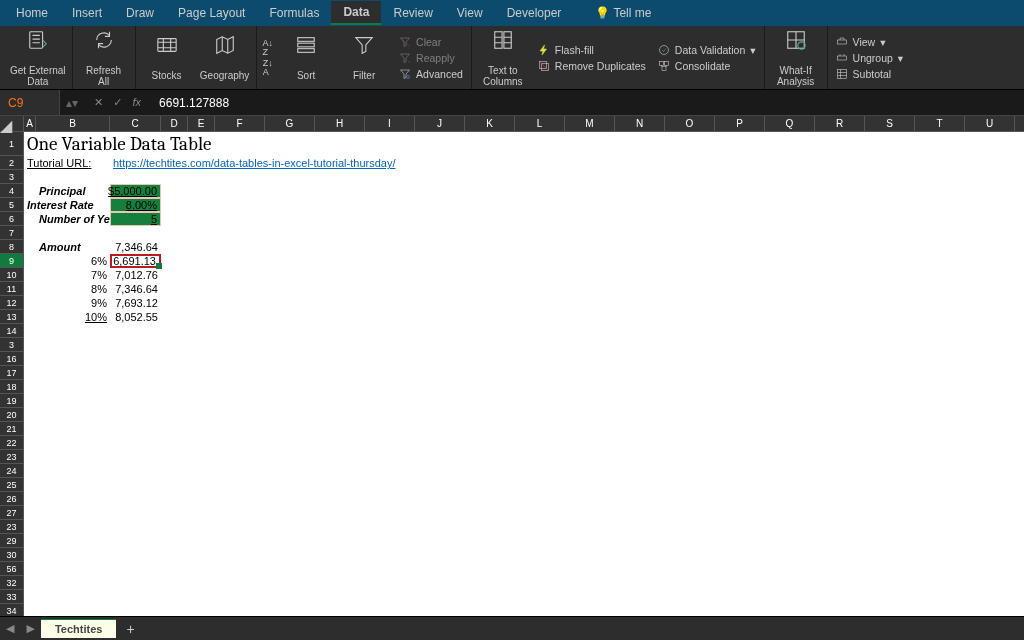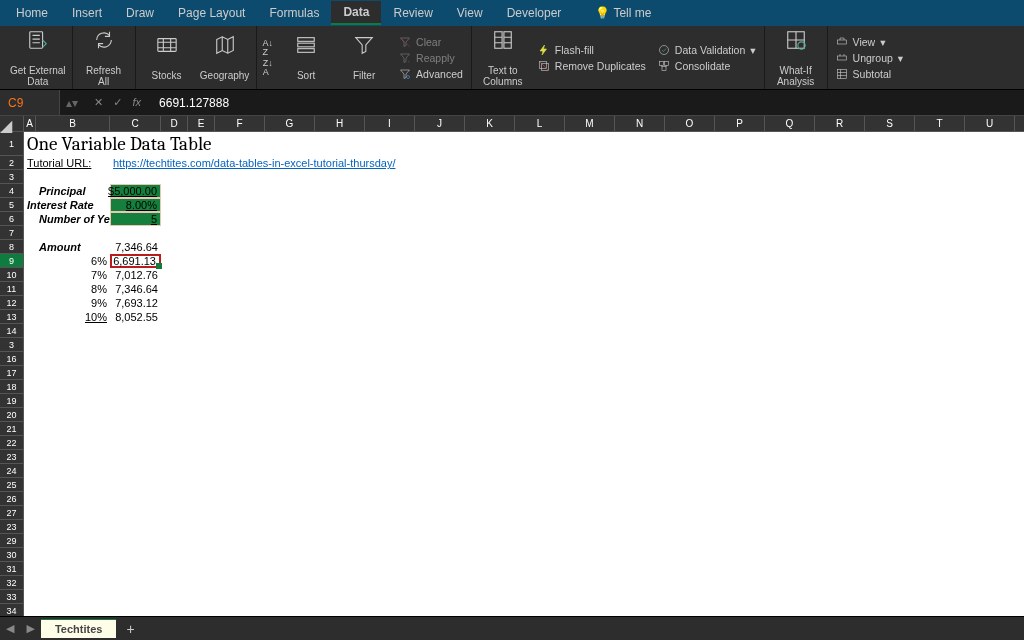--- a/index.html
+++ b/index.html
@@ -291,21 +291,21 @@
       <div class="row-h">21</div>
       <div class="row-h">22</div>
       <div class="row-h">23</div>
       <div class="row-h">24</div>
       <div class="row-h">25</div>
       <div class="row-h">26</div>
       <div class="row-h">27</div>
       <div class="row-h">23</div>
       <div class="row-h">29</div>
       <div class="row-h">30</div>
-      <div class="row-h">31</div>
+      <div class="row-h">56</div>
       <div class="row-h">32</div>
       <div class="row-h">33</div>
       <div class="row-h">34</div>
     </div>
   <div class="cells" id="cells">
       <div class="cell title-cell" style="left: 0px; top: 0px; width: 341px; height: 24px;">One Variable Data Table</div>
       <div class="cell underline" style="left: 0px; top: 24px; width: 86px;">Tutorial URL:</div>
       <div class="cell link" style="left: 86px; top: 24px; width: 355px;">https://techtites.com/data-tables-in-excel-tutorial-thursday/</div>
       <div class="cell bold" style="left: 12px; top: 52px; width: 74px;">Principal</div>
       <div class="cell input-cell" style="left: 86px; top: 52px; width: 51px;">$5,000.00</div>

